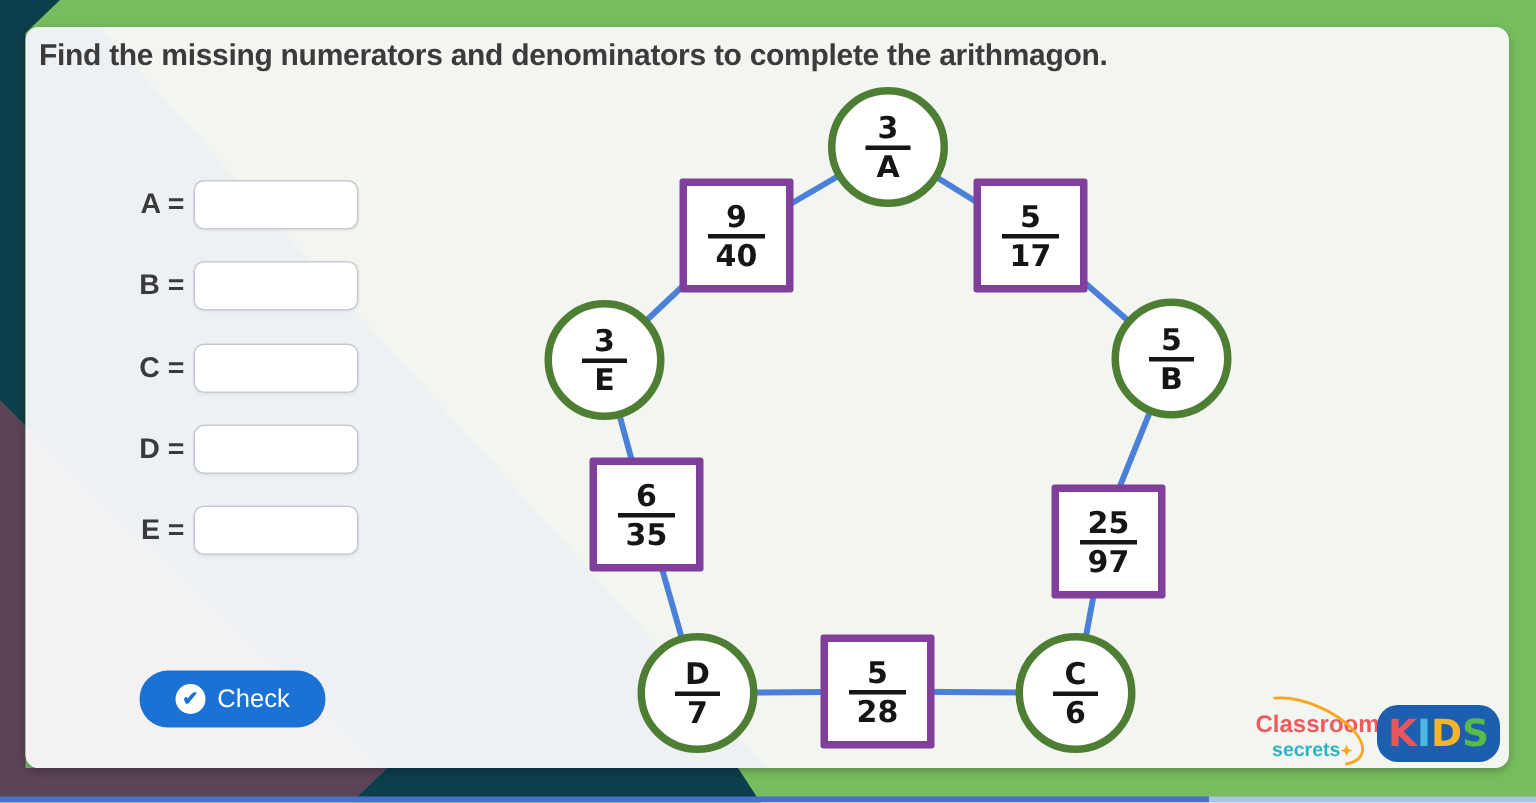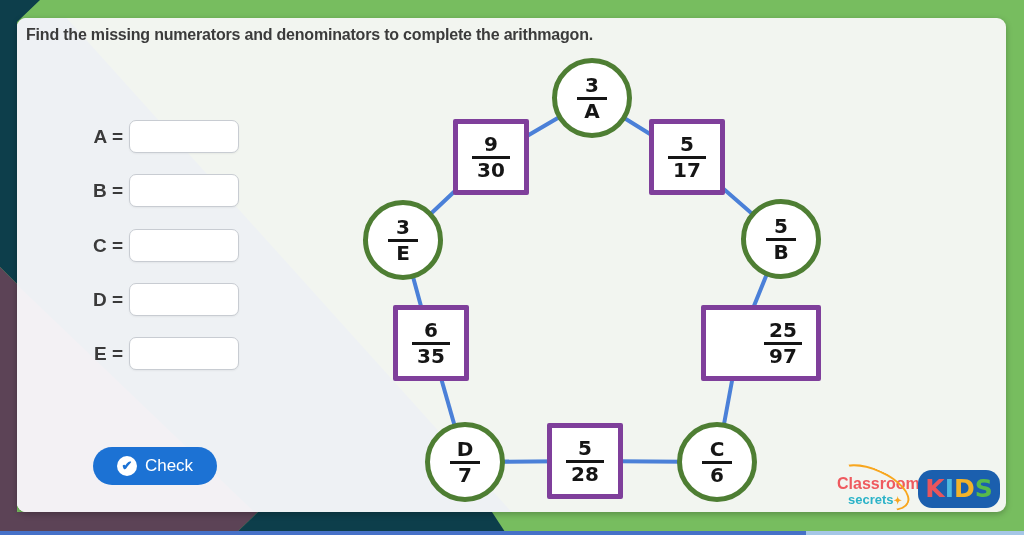--- a/index.html
+++ b/index.html
@@ -15,21 +15,21 @@
   #bg{position:absolute;left:0;top:0;}
   
   #card{position:absolute;left:17px;top:18px;width:989px;height:494px;
         background:#f2f5f0;border-radius:9px;box-shadow:0 2px 6px rgba(0,0,0,.25);
         overflow:hidden;}
   .tint{position:absolute;inset:0;pointer-events:none;}
   .tint-cool{background:#eef1f4;clip-path:polygon(0 0,5% 0,50% 100%,0 100%);}
   .tint-warm{background:#f3f1f4;clip-path:polygon(0 54%,0 100%,24% 100%);}
   
   #page-title{position:absolute;left:9px;top:8px;margin:0;z-index:3;
-              font-size:16px;font-weight:bold;letter-spacing:-.2px;color:var(--title-gray);}
+              font-size:20px;font-weight:bold;letter-spacing:-.2px;color:var(--title-gray);}
   
   #answers{position:absolute;inset:0;z-index:3;}
   .answer-row{position:absolute;left:66px;display:flex;align-items:center;}
   .answer-label{display:inline-block;width:40px;text-align:right;margin-right:6px;
                 font-weight:bold;font-size:19px;color:#3a3a3a;}
   .answer-input{width:92px;height:31px;border:1px solid #c8ccd2;border-radius:7px;
                 background:#fff;font:16px "Liberation Sans",sans-serif;padding:0 8px;
                 box-shadow:0 1px 2px rgba(0,0,0,.05);outline:none;}
   
   #check-button{position:absolute;left:76px;top:429px;width:124px;height:38px;z-index:3;
@@ -128,21 +128,21 @@
     <div id="nodes">
         <div class="node circle" style="left: 535px; top: 40px;">
           <div class="frac">
             <span class="num">3</span>
             <span class="den">A</span>
           </div>
         </div>
         <div class="node square" style="left: 436px; top: 101px;">
           <div class="frac">
             <span class="num">9</span>
-            <span class="den">30</span>
+            <span class="den">40</span>
           </div>
         </div>
         <div class="node square" style="left: 632px; top: 101px;">
           <div class="frac">
             <span class="num">5</span>
             <span class="den">17</span>
           </div>
         </div>
         <div class="node circle" style="left: 346px; top: 182px;">
           <div class="frac">
@@ -155,21 +155,21 @@
             <span class="num">5</span>
             <span class="den">B</span>
           </div>
         </div>
         <div class="node square" style="left: 376px; top: 287px;">
           <div class="frac">
             <span class="num">6</span>
             <span class="den">35</span>
           </div>
         </div>
-        <div class="node square" style="left: 684px; top: 287px; padding-left: 44px;">
+        <div class="node square" style="left: 684px; top: 305px;">
           <div class="frac">
             <span class="num">25</span>
             <span class="den">97</span>
           </div>
         </div>
         <div class="node circle" style="left: 408px; top: 404px;">
           <div class="frac">
             <span class="num">D</span>
             <span class="den">7</span>
           </div>

